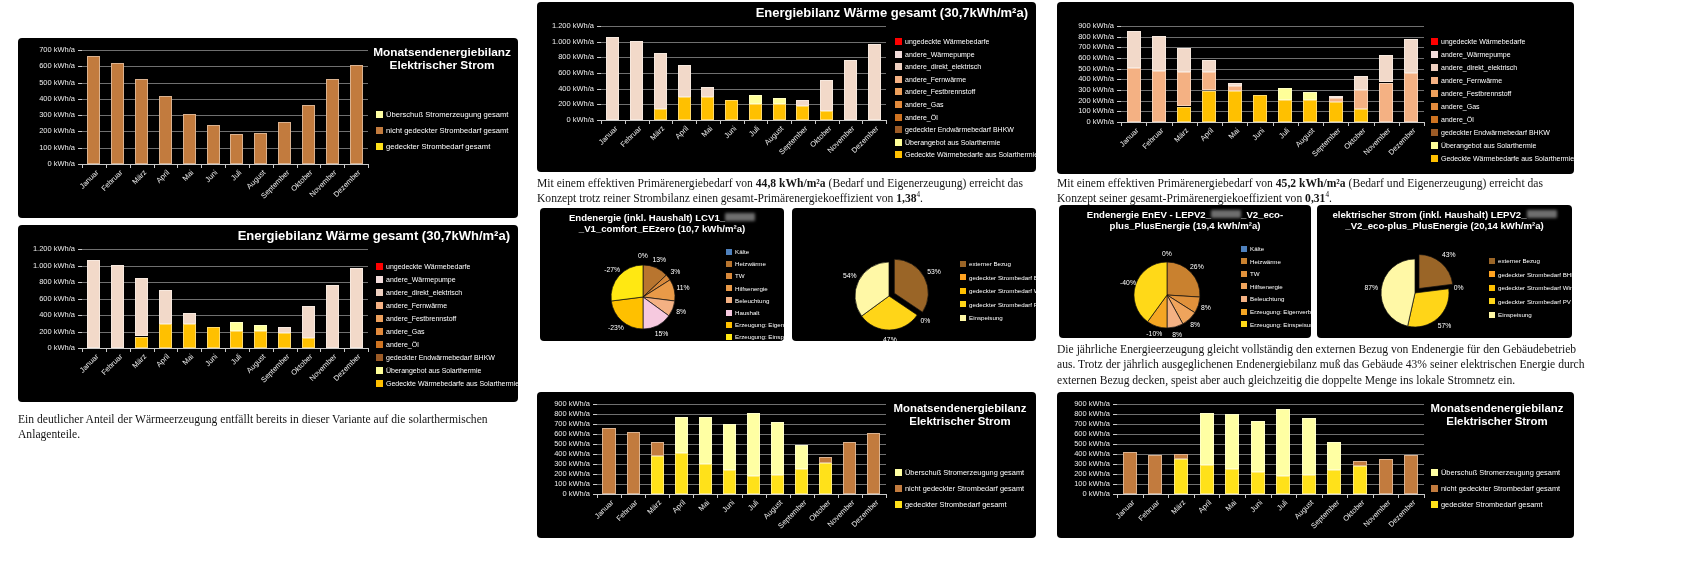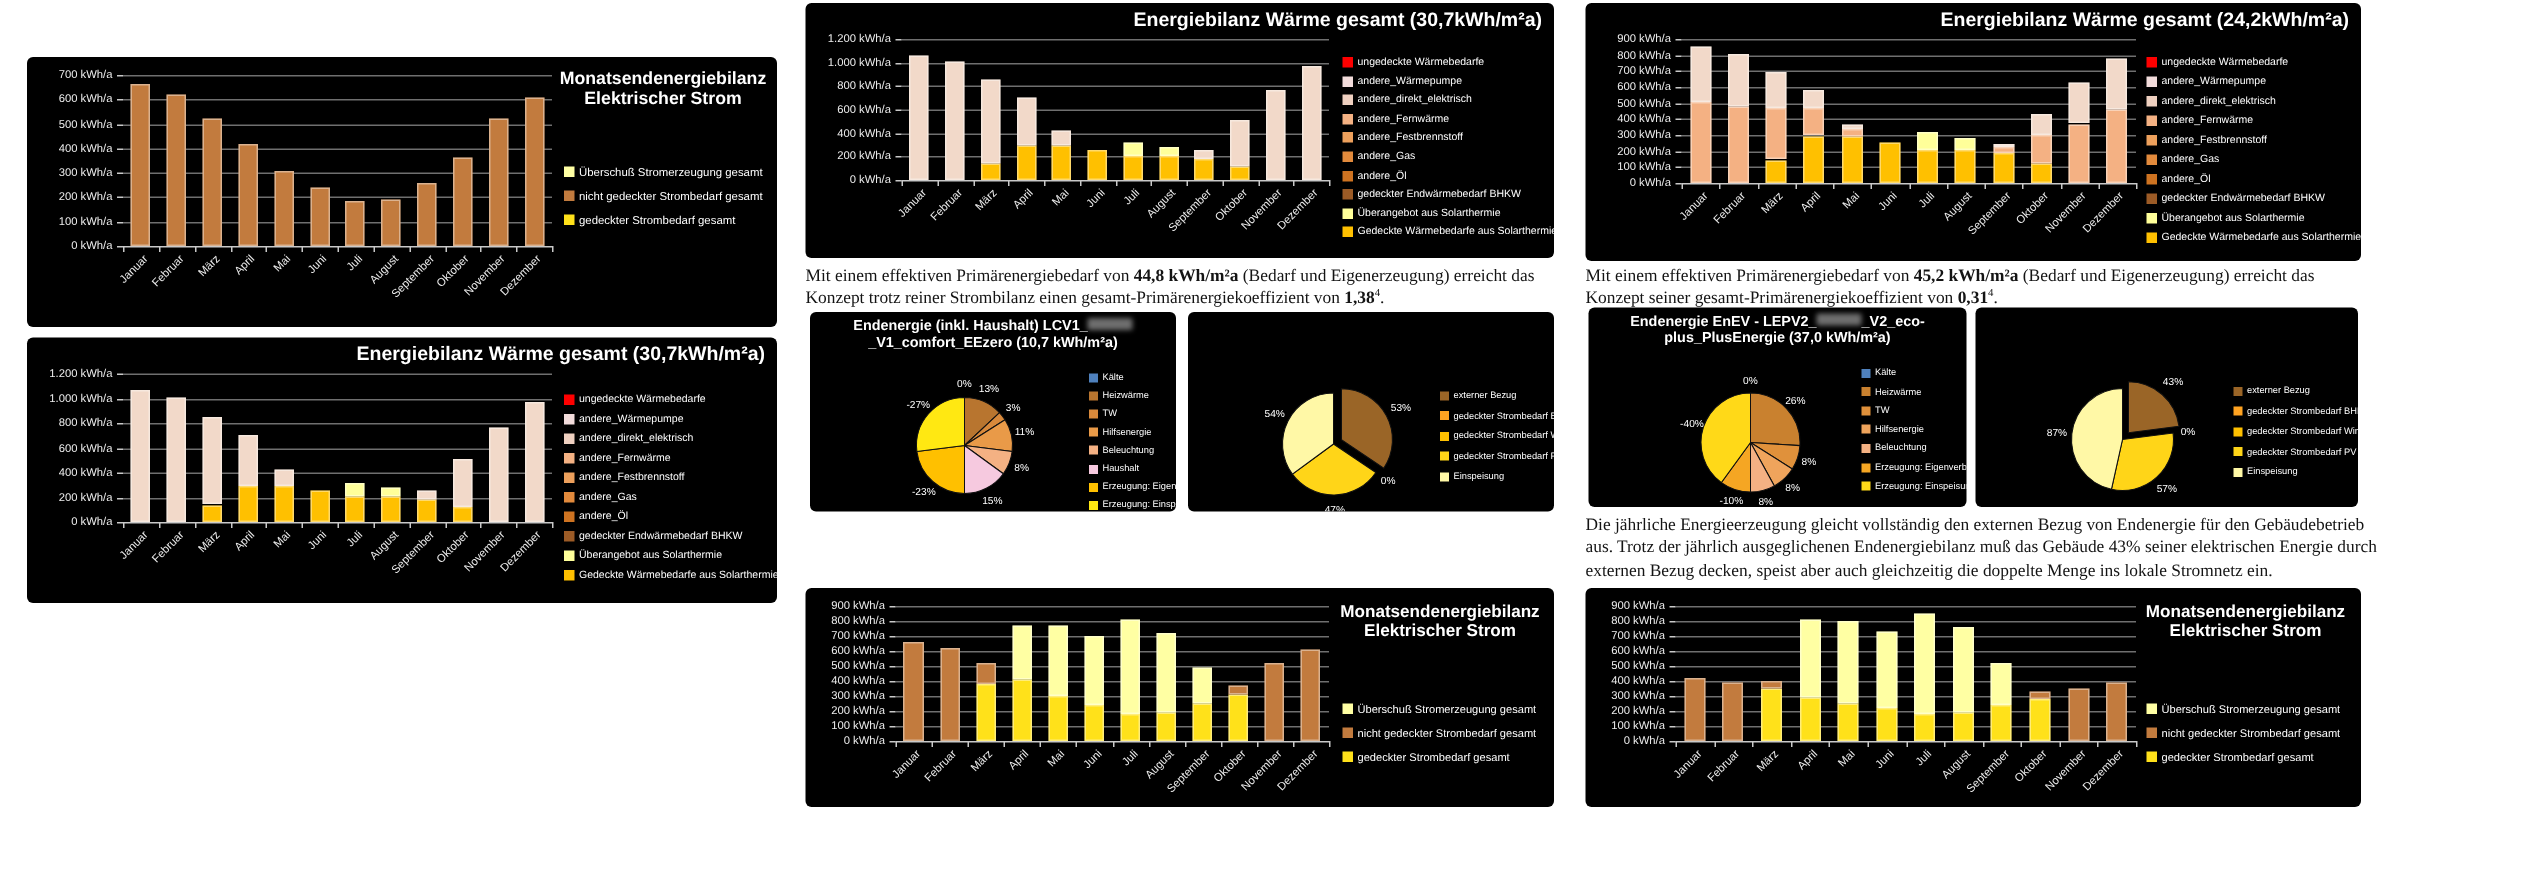--- a/index.html
+++ b/index.html
@@ -207,20 +207,21 @@
       </div>
       <div class="leg" style="left: 358px; top: 142px; font-size: 7px;">
         <span class="sw" style="width: 7px; height: 7px; background: rgb(255, 255, 153);"></span>
         <span>Überangebot aus Solarthermie</span>
       </div>
       <div class="leg" style="left: 358px; top: 155px; font-size: 7px;">
         <span class="sw" style="width: 7px; height: 7px; background: rgb(255, 192, 0);"></span>
         <span>Gedeckte Wärmebedarfe aus Solarthermie</span>
       </div>
     </div>
+  <div class="para" style="left:18px;top:412px;width:494px;"><span>Ein deutlicher Anteil der Wärmeerzeugung entfällt bereits in dieser Variante auf die solarthermischen Anlagenteile.</span></div>
 
   <div class="chart-host" id="hostC" style="left:537px;top:2px;width:499px;height:170px;">
       <div class="ytick" style="left: 0px; top: 113px; width: 57px; font-size: 7.5px;">0 kWh/a</div>
       <div class="axisline" style="left: 60px; top: 118px; width: 4px; height: 1px;"></div>
       <div class="grid" style="left: 64px; top: 102.3px; width: 285px;"></div>
       <div class="ytick" style="left: 0px; top: 97.3px; width: 57px; font-size: 7.5px;">200 kWh/a</div>
       <div class="axisline" style="left: 60px; top: 102.3px; width: 4px; height: 1px;"></div>
       <div class="grid" style="left: 64px; top: 86.7px; width: 285px;"></div>
       <div class="ytick" style="left: 0px; top: 81.7px; width: 57px; font-size: 7.5px;">400 kWh/a</div>
       <div class="axisline" style="left: 60px; top: 86.7px; width: 4px; height: 1px;"></div>
@@ -580,23 +581,20 @@
       <div class="seg" style="left: 322.2px; top: 80.5px; width: 13.9px; height: 39.5px; background: rgb(244, 177, 131);"></div>
       <div class="seg" style="left: 322.2px; top: 52.8px; width: 13.9px; height: 27.7px; background: rgb(242, 217, 201);"></div>
       <div class="xlab" style="left: 259.1px; top: 124px; width: 70px; font-size: 7.5px;">November</div>
       <div class="axisline" style="left: 316.5px; top: 120px; width: 1px; height: 4px;"></div>
       <div class="seg" style="left: 347.4px; top: 70.9px; width: 13.9px; height: 49.1px; background: rgb(244, 177, 131);"></div>
       <div class="seg" style="left: 347.4px; top: 37.3px; width: 13.9px; height: 33.6px; background: rgb(242, 217, 201);"></div>
       <div class="xlab" style="left: 284.4px; top: 124px; width: 70px; font-size: 7.5px;">Dezember</div>
       <div class="axisline" style="left: 341.8px; top: 120px; width: 1px; height: 4px;"></div>
       <div class="axisline" style="left: 64px; top: 120px; width: 303px; height: 1px;"></div>
       <div class="axisline" style="left: 367px; top: 120px; width: 1px; height: 4px;"></div>
-      <div class="btitle band" style="left: 160px; top: 4px; width: 349px; font-size: 13px;">
-        <div>Energiebilanz Wärme gesamt (24,2kWh/m²a)</div>
-      </div>
       <div class="leg" style="left: 374px; top: 36px; font-size: 7px;">
         <span class="sw" style="width: 7px; height: 7px; background: rgb(255, 0, 0);"></span>
         <span>ungedeckte Wärmebedarfe</span>
       </div>
       <div class="leg" style="left: 374px; top: 49px; font-size: 7px;">
         <span class="sw" style="width: 7px; height: 7px; background: rgb(242, 220, 219);"></span>
         <span>andere_Wärmepumpe</span>
       </div>
       <div class="leg" style="left: 374px; top: 62px; font-size: 7px;">
         <span class="sw" style="width: 7px; height: 7px; background: rgb(239, 208, 192);"></span>
@@ -626,21 +624,21 @@
         <span class="sw" style="width: 7px; height: 7px; background: rgb(255, 255, 153);"></span>
         <span>Überangebot aus Solarthermie</span>
       </div>
       <div class="leg" style="left: 374px; top: 153px; font-size: 7px;">
         <span class="sw" style="width: 7px; height: 7px; background: rgb(255, 192, 0);"></span>
         <span>Gedeckte Wärmebedarfe aus Solarthermie</span>
       </div>
     </div>
   <div class="para" style="left:1057px;top:176px;width:522px;"><span>Mit einem effektiven Primärenergiebedarf von </span><span style="font-weight: bold;">45,2 kWh/m²a</span><span> (Bedarf und Eigenerzeugung) erreicht das Konzept seiner gesamt-Primärenergiekoeffizient von </span><span style="font-weight: bold;">0,31</span><sup>4</sup><span>.</span></div>
   <div class="chart-host" id="hostP3" style="left:1059px;top:205px;width:252px;height:133px;">
-      <div class="ptitle" style="margin: 4px 8px 0px; font-size: 9.6px; line-height: 1.18;"><span>Endenergie EnEV - LEPV2_</span><span class="red" style="width: 30px; height: 8px;"></span><span>_V2_eco-plus_PlusEnergie (37,0 kWh/m²a)</span></div>
+      <div class="ptitle" style="margin: 4px 8px 0px; font-size: 9.6px; line-height: 1.18;"><span>Endenergie EnEV - LEPV2_</span><span class="red" style="width: 30px; height: 8px;"></span><span>_V2_eco-plus_PlusEnergie (19,4 kWh/m²a)</span></div>
       <svg width="252" height="133" style="position: absolute; left: 0px; top: 0px;">
         <text x="108.0" y="51.2" fill="#fff" font-size="6.8" text-anchor="middle">0%</text>
         <path d="M108.00,90.00 L108.00,57.00 A33,33 0 0 1 140.93,92.07 Z" fill="#C9812F" stroke="#101010" stroke-width="0.7"></path>
         <text x="137.9" y="64.1" fill="#fff" font-size="6.8" text-anchor="middle">26%</text>
         <path d="M108.00,90.00 L140.93,92.07 A33,33 0 0 1 135.86,107.68 Z" fill="#E0913B" stroke="#101010" stroke-width="0.7"></path>
         <text x="147.0" y="104.9" fill="#fff" font-size="6.8" text-anchor="middle">8%</text>
         <path d="M108.00,90.00 L135.86,107.68 A33,33 0 0 1 123.90,118.92 Z" fill="#EFA45C" stroke="#101010" stroke-width="0.7"></path>
         <text x="136.1" y="122.1" fill="#fff" font-size="6.8" text-anchor="middle">8%</text>
         <path d="M108.00,90.00 L123.90,118.92 A33,33 0 0 1 108.00,123.00 Z" fill="#F4B183" stroke="#101010" stroke-width="0.7"></path>
         <text x="118.2" y="131.9" fill="#fff" font-size="6.8" text-anchor="middle">8%</text>
@@ -672,20 +670,21 @@
       <div class="leg" style="left: 182px; top: 103px; font-size: 6.2px;">
         <span class="sw" style="width: 6px; height: 6px; background: rgb(245, 166, 35);"></span>
         <span>Erzeugung: Eigenverbrauch</span>
       </div>
       <div class="leg" style="left: 182px; top: 115.6px; font-size: 6.2px;">
         <span class="sw" style="width: 6px; height: 6px; background: rgb(255, 217, 24);"></span>
         <span>Erzeugung: Einspeisung</span>
       </div>
     </div>
   <div class="chart-host" id="hostP4" style="left:1317px;top:205px;width:255px;height:133px;">
+      <div class="ptitle" style="margin: 4px 8px 0px; font-size: 9.6px; line-height: 1.18;"><span>elektrischer Strom (inkl. Haushalt) </span><span>LEPV2_</span><span class="red" style="width: 30px; height: 8px;"></span><span>_V2_eco-plus_PlusEnergie (20,14 kWh/m²a)</span></div>
       <svg width="255" height="133" style="position: absolute; left: 0px; top: 0px;">
         <path d="M101.97,83.50 L101.97,49.50 A34,34 0 0 1 135.70,79.23 Z" fill="#9A6527" stroke="#101010" stroke-width="0.7"></path>
         <text x="131.7" y="51.9" fill="#fff" font-size="6.8" text-anchor="middle">43%</text>
         <text x="141.7" y="84.7" fill="#fff" font-size="6.8" text-anchor="middle">0%</text>
         <path d="M98.00,88.00 L131.73,83.73 A34,34 0 0 1 90.63,121.19 Z" fill="#FFD518" stroke="#101010" stroke-width="0.7"></path>
         <text x="127.6" y="122.7" fill="#fff" font-size="6.8" text-anchor="middle">57%</text>
         <path d="M98.00,88.00 L90.63,121.19 A34,34 0 0 1 98.00,54.00 Z" fill="#FFF8A6" stroke="#101010" stroke-width="0.7"></path>
         <text x="54.3" y="85.4" fill="#fff" font-size="6.8" text-anchor="middle">87%</text>
       </svg>
       <div class="leg" style="left: 172px; top: 52px; font-size: 6.2px;">

